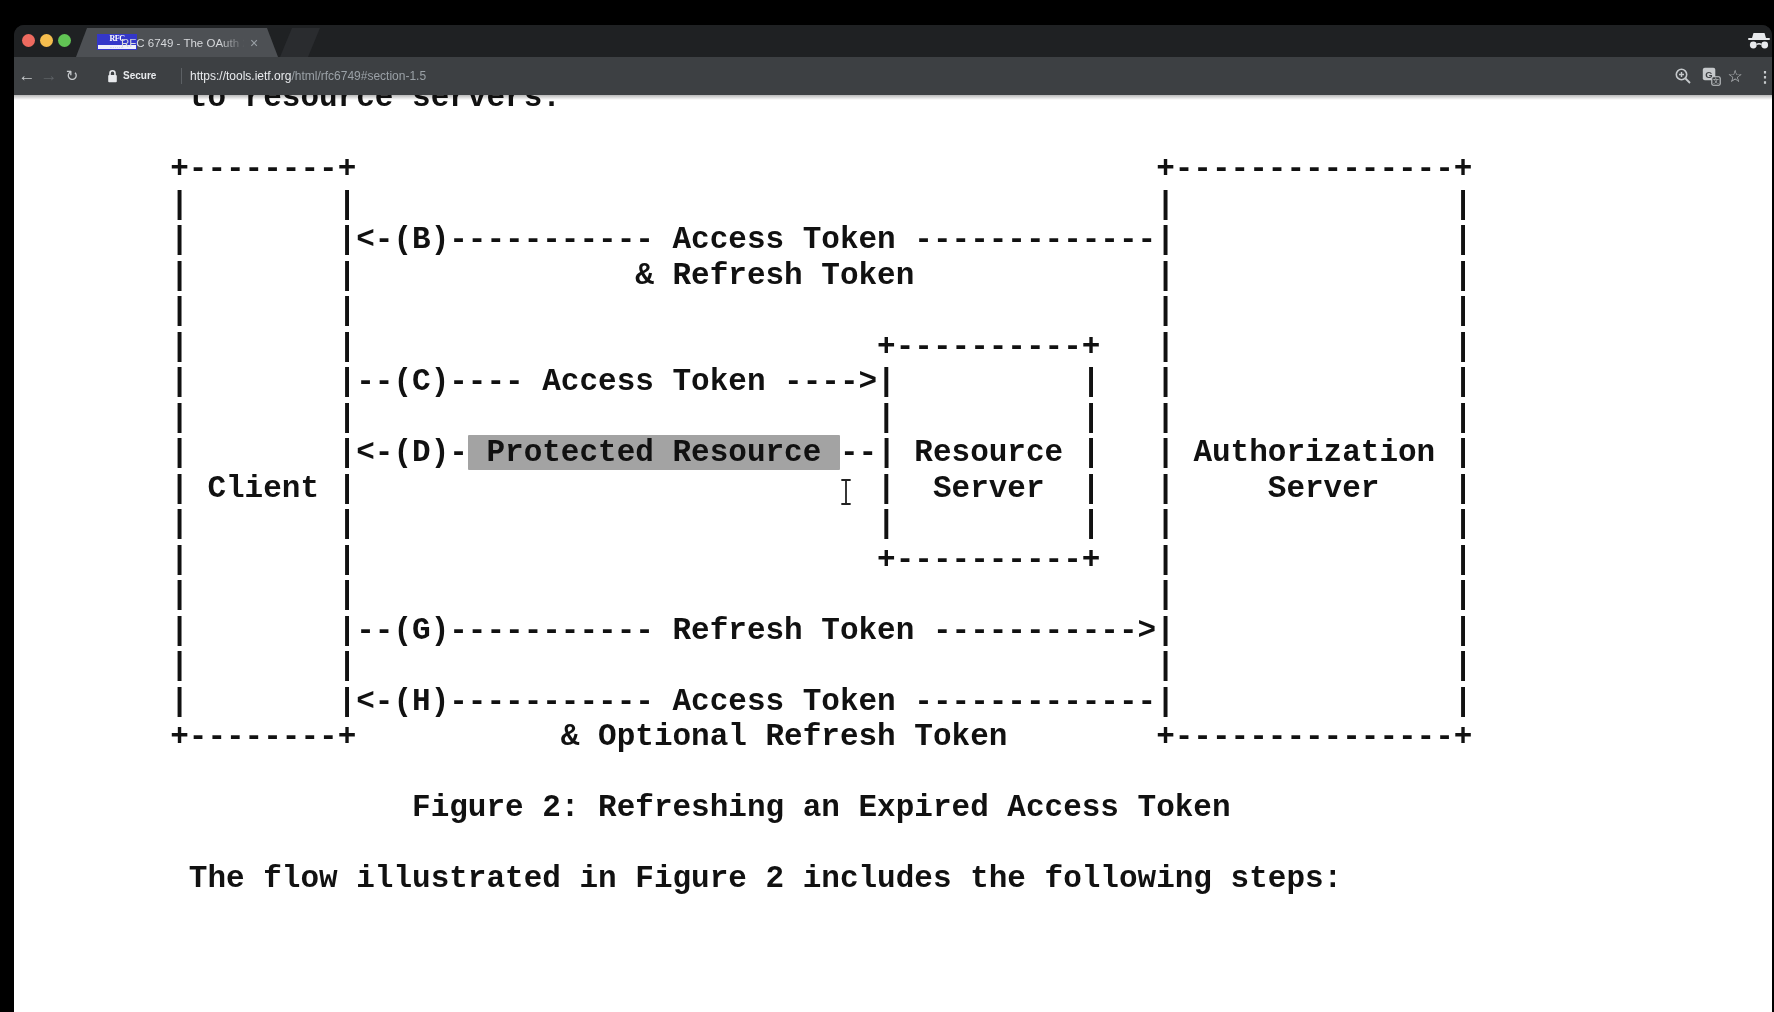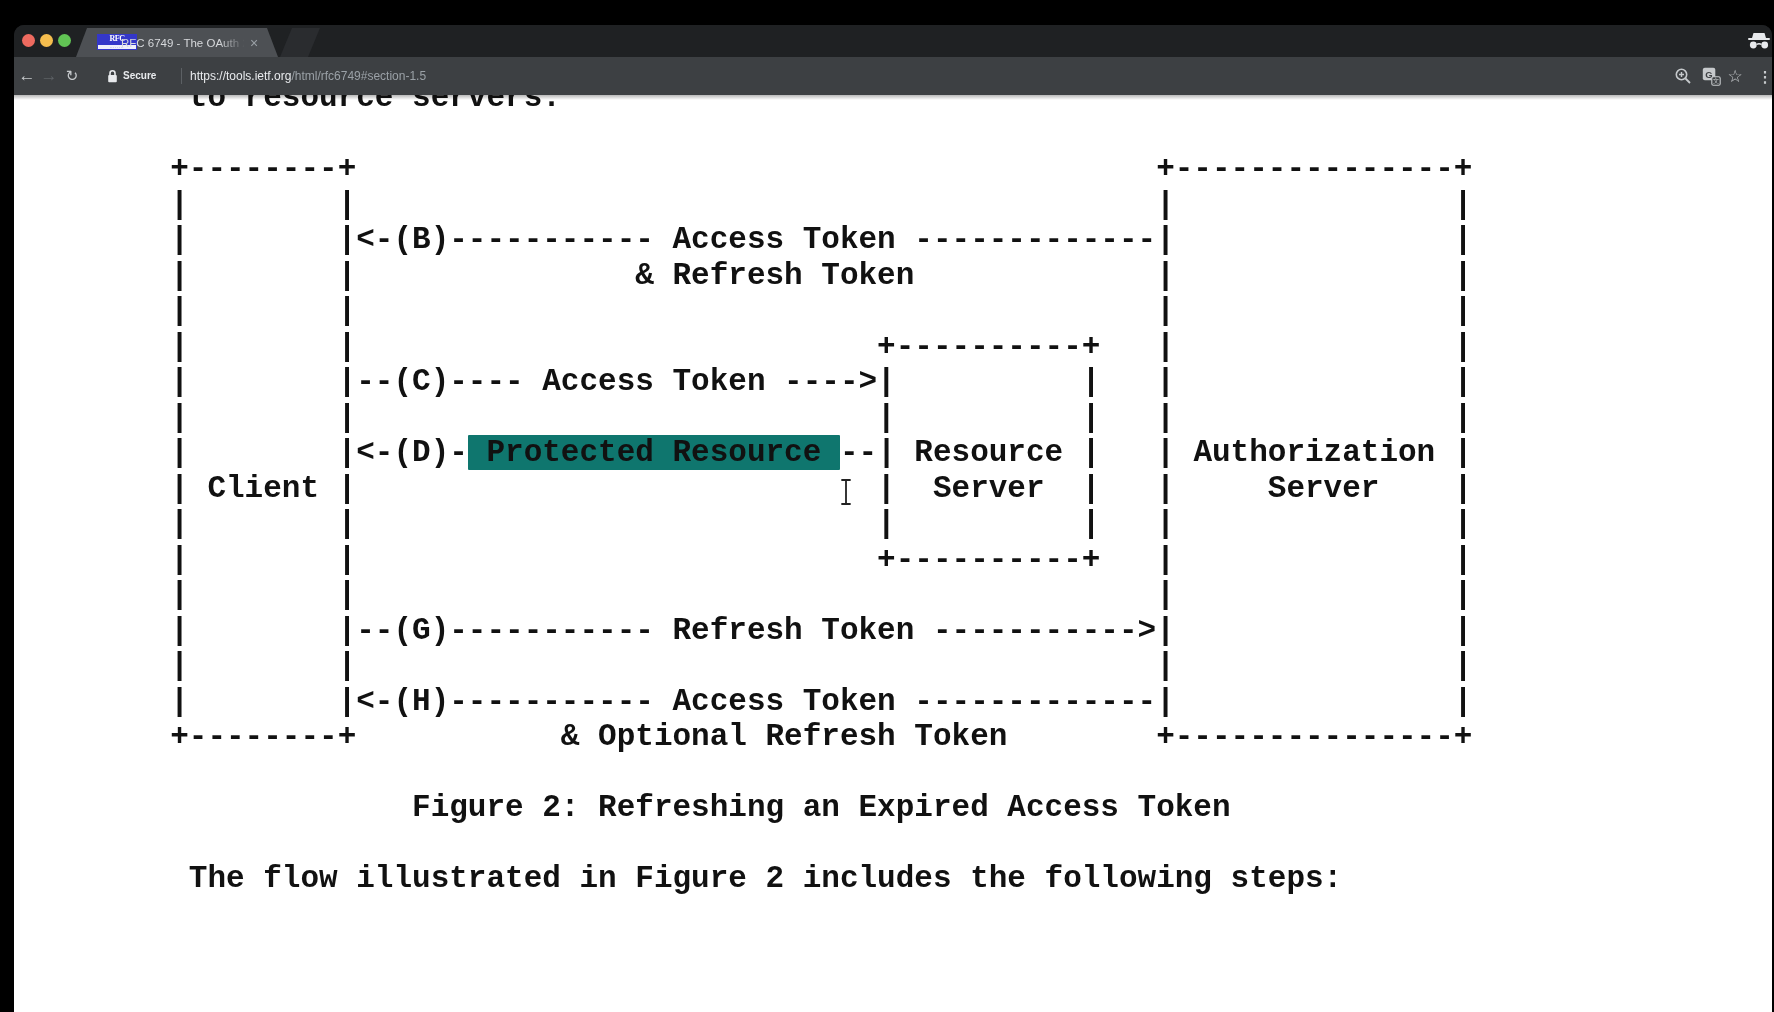--- a/index.html
+++ b/index.html
@@ -162,21 +162,21 @@
         <div class="pl">   to resource servers.</div>
         <div class="pl">&nbsp;</div>
         <div class="pl">  +--------+                                           +---------------+</div>
         <div class="pl">  |        |                                           |               |</div>
         <div class="pl">  |        |&lt;-(B)----------- Access Token -------------|               |</div>
         <div class="pl">  |        |               &amp; Refresh Token             |               |</div>
         <div class="pl">  |        |                                           |               |</div>
         <div class="pl">  |        |                            +----------+   |               |</div>
         <div class="pl">  |        |--(C)---- Access Token ----&gt;|          |   |               |</div>
         <div class="pl">  |        |                            |          |   |               |</div>
-        <div class="pl">  |        |&lt;-(D)-<span class="sel" style="background: #0f766e; text-align: center;"> Protected Resource </span>--| Resource |   | Authorization |</div>
+        <div class="pl">  |        |&lt;-(D)-<span class="sel" style="background: #a3a3a3; text-align: center;"> Protected Resource </span>--| Resource |   | Authorization |</div>
         <div class="pl">  | Client |                            |  Server  |   |     Server    |</div>
         <div class="pl">  |        |                            |          |   |               |</div>
         <div class="pl">  |        |                            +----------+   |               |</div>
         <div class="pl">  |        |                                           |               |</div>
         <div class="pl">  |        |--(G)----------- Refresh Token -----------&gt;|               |</div>
         <div class="pl">  |        |                                           |               |</div>
         <div class="pl">  |        |&lt;-(H)----------- Access Token -------------|               |</div>
         <div class="pl">  +--------+           &amp; Optional Refresh Token        +---------------+</div>
         <div class="pl">&nbsp;</div>
         <div class="pl">               Figure 2: Refreshing an Expired Access Token</div>

